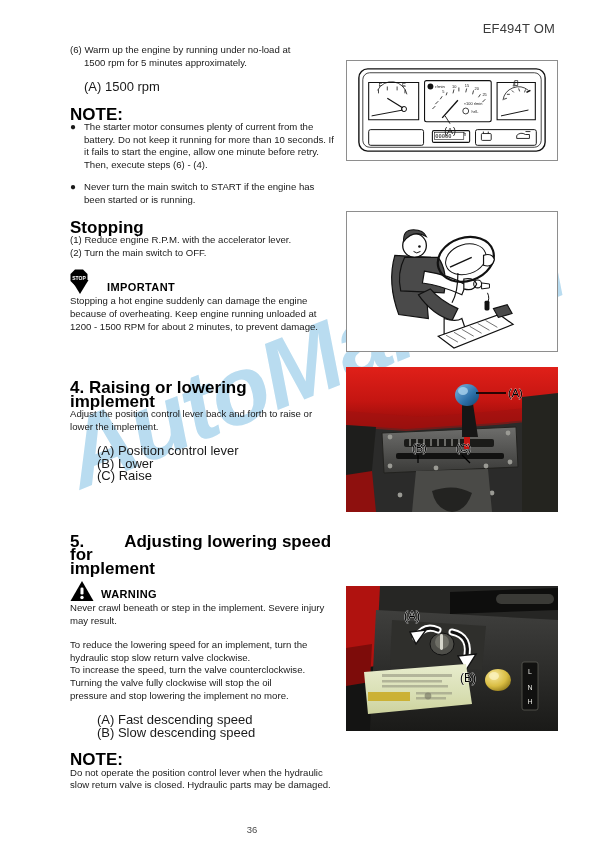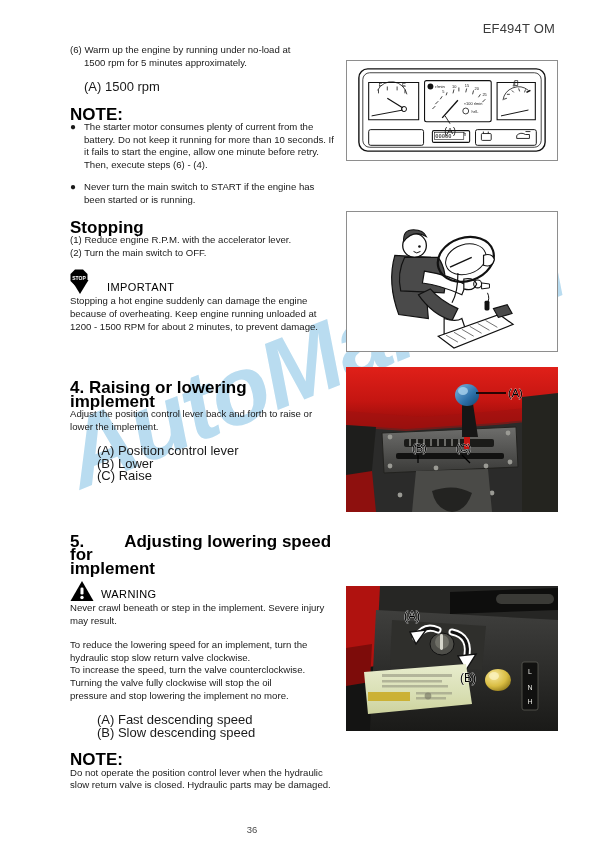--- a/index.html
+++ b/index.html
@@ -113,21 +113,21 @@
 
   
   .alert-row {
     display: flex;
     align-items: flex-end;
     gap: 7px;
     height: 26px;
   }
   .alert-word {
     font-size: 11px;
-    font-weight: normal;
+    font-weight: bold;
     letter-spacing: 0.4px;
     line-height: 13px;
     padding-bottom: 1px;
     color: #000;
   }
   .stop-icon {
     position: relative;
     width: 30px;
     height: 26px;
     flex: 0 0 30px;

